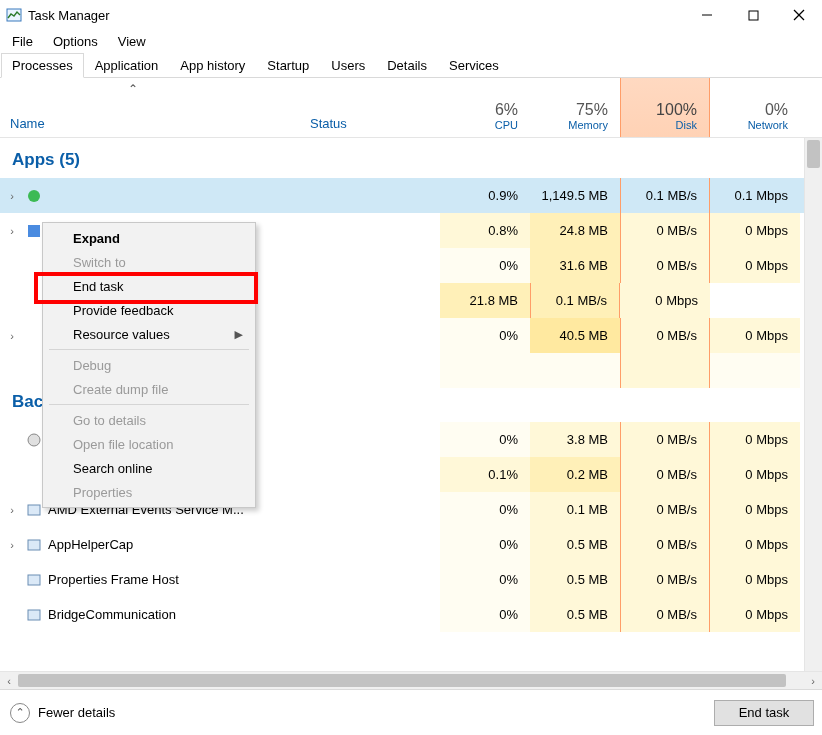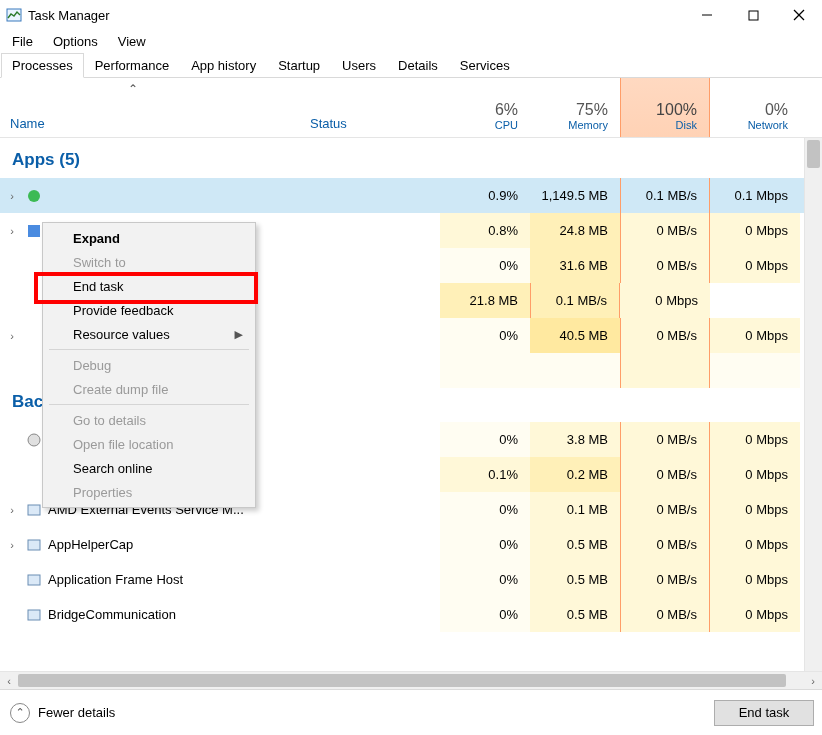--- a/index.html
+++ b/index.html
@@ -280,21 +280,21 @@
   </div>
 
   <div class="menubar">
     <div class="menuitem">File</div>
     <div class="menuitem">Options</div>
     <div class="menuitem">View</div>
   </div>
 
   <div class="tabstrip">
     <div class="tab active">Processes</div>
-    <div class="tab">Performance</div>
+    <div class="tab">Application</div>
     <div class="tab">App history</div>
     <div class="tab">Startup</div>
     <div class="tab">Users</div>
     <div class="tab">Details</div>
     <div class="tab">Services</div>
   </div>
 
   <div class="colheaders">
     <div class="colgroup col-name">
       <span class="sort-chevron">⌃</span>
@@ -464,21 +464,21 @@
       </div>
 
       <div class="row">
         <div class="cell-name">
           <span class="expand"></span>
           <span class="proc-icon">
             <svg width="16" height="16">
                 <rect x="2" y="3" width="12" height="10" fill="#dbe9f7" stroke="#6a8db3"></rect>
               </svg>
           </span>
-          <span class="trunc">Application Frame Host</span>
+          <span class="trunc">Properties Frame Host</span>
         </div>
         <div class="cell-status"></div>
         <div class="cell-num heat0">0%</div>
         <div class="cell-num heat1">0.5 MB</div>
         <div class="cell-num heat1 cell-disk">0 MB/s</div>
         <div class="cell-num heat1">0 Mbps</div>
       </div>
 
       <div class="row">
         <div class="cell-name">

